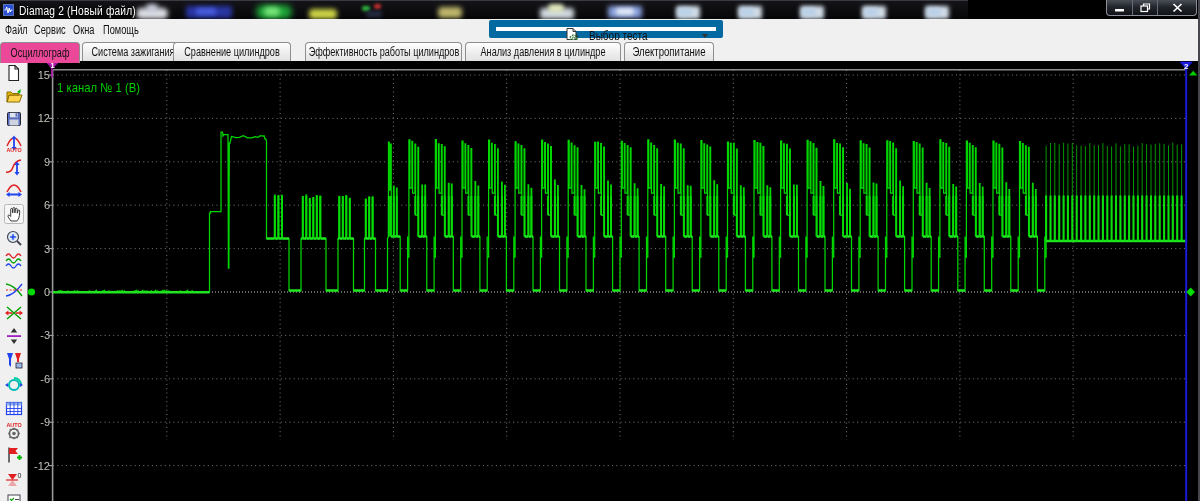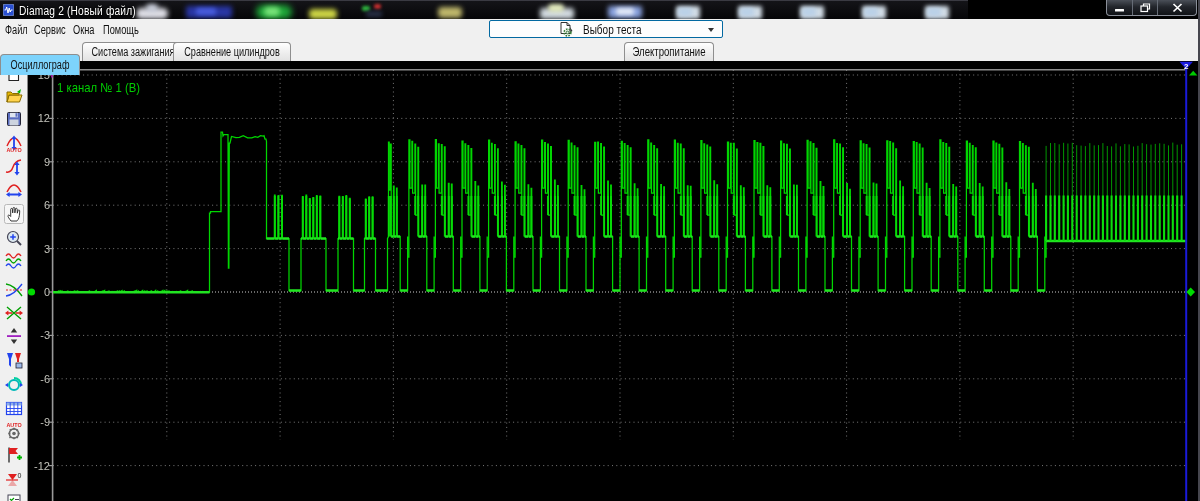--- a/index.html
+++ b/index.html
@@ -3,25 +3,25 @@
 * {margin:0;padding:0;box-sizing:border-box}
 html,body {width:1200px;height:501px;overflow:hidden;background:#000;font-family:"Liberation Sans",sans-serif}
 #titlebar {position:absolute;left:0;top:0;width:968px;height:19px;background:linear-gradient(#141418,#060608);overflow:hidden;border-top:1px solid #3a3a42}
 .blob {position:absolute}
 #title {position:absolute;left:19px;top:2.5px;font-size:12px;transform:scaleX(0.85);transform-origin:left;color:#fff;text-shadow:0 0 3px #000,0 0 5px #000,0 1px 2px #000;letter-spacing:0.2px}
 #winbtns {position:absolute;right:3px;top:0;height:16px;display:flex;border:1px solid #8a8f99;border-top:none;border-radius:0 0 4px 4px;overflow:hidden;background:linear-gradient(#4a4f58,#23262c 45%,#101216)}
 .wb {height:16px;display:flex;align-items:center;justify-content:center;border-right:1px solid #666c76}
 .wb:last-child {border-right:none}
 #menubar {position:absolute;left:0;top:19px;width:1200px;height:21px;background:#f0f0f0;font-size:12px;color:#111}
 #menubar span {position:absolute;top:4px;transform:scaleX(0.74);transform-origin:left;font-size:12.5px}
-#combo {position:absolute;left:489px;top:1px;width:234px;height:18px;background:#fdfdfd;border:1px solid #0369a1;border-radius:2px;font-size:12px;color:#111;text-align:center;line-height:16px}
+#combo {position:absolute;left:489px;top:1px;width:234px;height:18px;background:#fdfdfd;border:7px solid #0369a1;border-radius:2px;font-size:12px;color:#111;text-align:center;line-height:16px}
 #combo .arr {position:absolute;right:8px;top:7px;width:0;height:0;border-left:3.5px solid transparent;border-right:3.5px solid transparent;border-top:4.5px solid #333}
 #tabbar {position:absolute;left:0;top:40px;width:1200px;height:21px;background:#f0f0f0}
 .tab {position:absolute;top:2px;height:19px;background:linear-gradient(#ffffff,#ececec 60%,#e2e2e2);border:1px solid #8e8e8e;border-bottom:none;border-radius:4px 4px 0 0;font-size:12px;color:#111;text-align:center;line-height:18px;white-space:nowrap;overflow:hidden}
-.tab.active {top:14px;height:20.5px;background:#7dd3fc;z-index:2;line-height:20px}
+.tab.active {top:2px;height:20.5px;background:#ec4899;z-index:2;line-height:20px}
 #main {position:absolute;left:0;top:61px;width:1200px;height:440px;background:#000}
 #toolbar {position:absolute;left:0;top:0;width:28px;height:440px;background:#f0f0f0;border-right:1px solid #888}
 .tbi {position:absolute;left:4px}
 #plot {position:absolute;left:28px;top:0}
 .ylab {font-family:"Liberation Sans",sans-serif;font-size:11px;fill:#c2c2ba}
 .chan {font-family:"Liberation Sans",sans-serif;font-size:13px;fill:#00cf00}
 .mnum {font-family:"Liberation Sans",sans-serif;font-size:8px;fill:#fff;font-weight:bold}
 #rborder {position:absolute;right:0;top:0;width:2px;height:501px;background:#46464e;z-index:9}
 </style></head><body>
 <div id="titlebar">
@@ -98,20 +98,26 @@
   </div>
 <div id="tabbar">
     <div class="tab active" style="left:0px;width:80px">
       <span style="position:absolute;left:50%;top:0;white-space:nowrap;transform:translateX(-50%) scaleX(0.76)">Осциллограф</span>
     </div>
     <div class="tab" style="left:82px;width:101px">
       <span style="position:absolute;left:50%;top:0;white-space:nowrap;transform:translateX(-50%) scaleX(0.76)">Система зажигания</span>
     </div>
     <div class="tab" style="left:173px;width:118px">
       <span style="position:absolute;left:50%;top:0;white-space:nowrap;transform:translateX(-50%) scaleX(0.76)">Сравнение цилиндров</span>
+    </div>
+    <div class="tab" style="left:305px;width:157px">
+      <span style="position:absolute;left:50%;top:0;white-space:nowrap;transform:translateX(-50%) scaleX(0.76)">Эффективность работы цилиндров</span>
+    </div>
+    <div class="tab" style="left:465px;width:156px">
+      <span style="position:absolute;left:50%;top:0;white-space:nowrap;transform:translateX(-50%) scaleX(0.76)">Анализ давления в цилиндре</span>
     </div>
     <div class="tab" style="left:624px;width:90px">
       <span style="position:absolute;left:50%;top:0;white-space:nowrap;transform:translateX(-50%) scaleX(0.8)">Электропитание</span>
     </div>
   </div>
 <div id="main">
     <div id="toolbar">
       <svg class="tbi" style="top:2px" width="20" height="20" viewBox="0 0 20 20">
         <path d="M5 2.5h6l3.5 3.5v11.5h-9.5z" fill="#fff" stroke="#222" stroke-width="1.1"></path>
         <path d="M11 2.5v3.5h3.5" fill="none" stroke="#222" stroke-width="1.1"></path>

